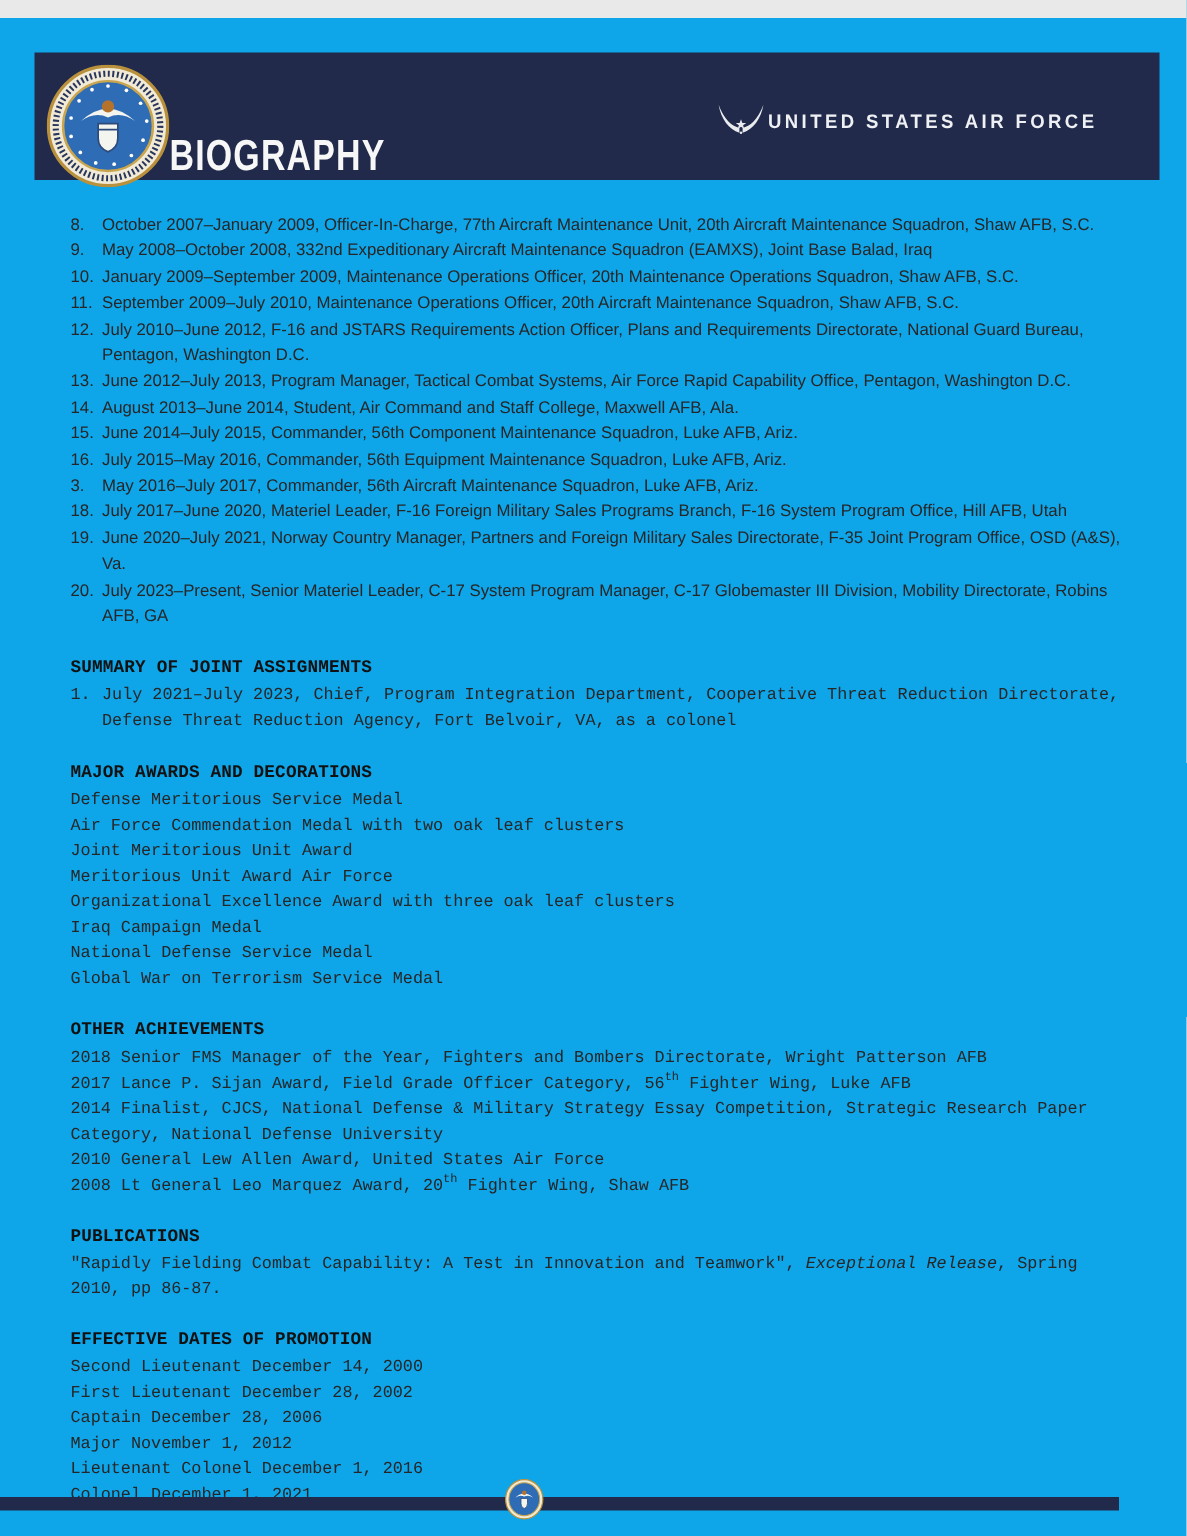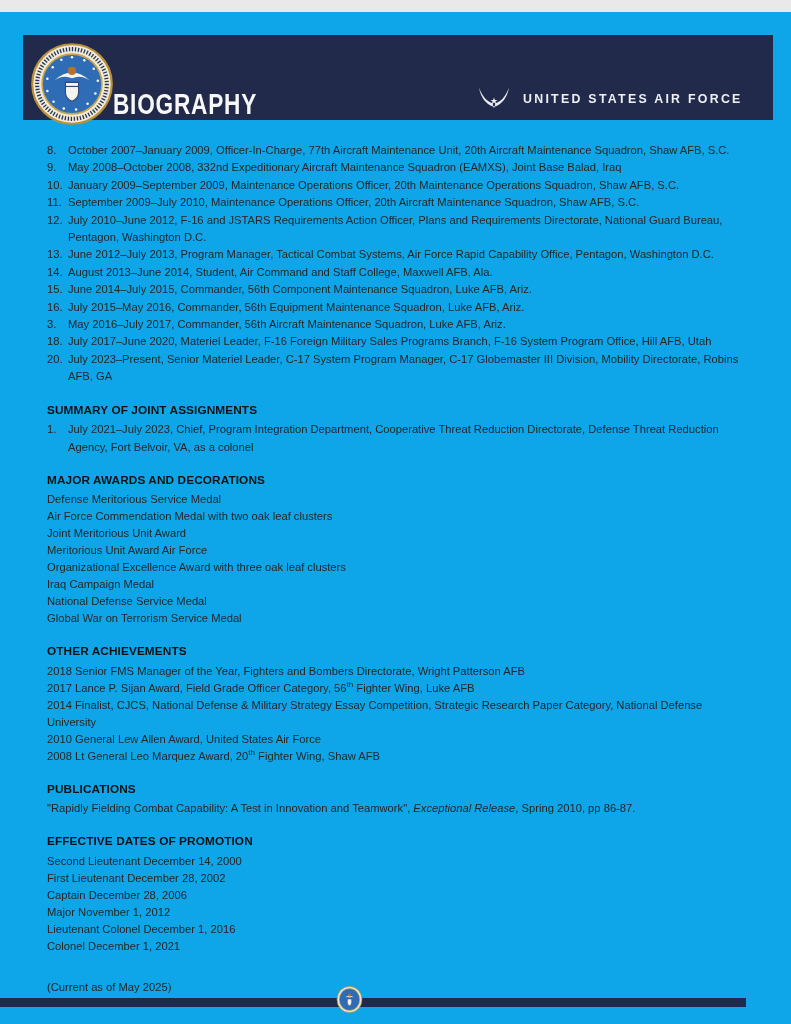--- a/index.html
+++ b/index.html
@@ -15,36 +15,36 @@
     background:#212a4a;
   }
   .header-seal { position:absolute; left:31px; top:31px; width:82px; height:82px; }
   .header-title {
     position:absolute; left:90px; top:53px;
     font-size:29px; font-weight:bold; color:#f7f7f7;
     letter-spacing:1px; transform:scaleX(0.78); transform-origin:left center;
     white-space:nowrap;
   }
   .brand {
-    position:absolute; left:455px; top:50px; display:flex; align-items:center; gap:13px;
+    position:absolute; left:455px; top:32px; display:flex; align-items:center; gap:2px;
   }
   .brand-wings { width:32px; height:26px; }
   .brand-text {
     font-size:13px; font-weight:bold; color:#eef0f4; letter-spacing:2.4px;
     white-space:nowrap; transform:scaleX(0.95); transform-origin:left center;
   }
   
   .content {
     position:absolute; left:47px; top:130px; width:703px;
     font-size:11.2px; line-height:17.4px;
   }
   .num-row { display:flex; }
   .num-cell { flex:0 0 21px; }
   .num-text { flex:1; }
-  .section { margin-top:16px; }
+  .section { margin-top:16px;font-family:Liberation Mono, monospace; }
   .section-heading {
     font-weight:bold; color:#111; font-size:11.8px; line-height:17.4px;
     margin-bottom:2px; letter-spacing:0.1px;
   }
   .plain-line { line-height:17px; }
   sup.ord { font-size:8px; vertical-align:super; line-height:0;text-align:center; }
   .italic { font-style:italic; }
   .footer-note { margin-top:24px; }
   
   .footer-bar {
@@ -136,20 +136,24 @@
         </div>
       <div class="num-row">
           <span class="num-cell">3.</span>
           <span class="num-text">May 2016–July 2017, Commander, 56th Aircraft Maintenance Squadron, Luke AFB, Ariz.</span>
         </div>
       <div class="num-row">
           <span class="num-cell">18.</span>
           <span class="num-text">July 2017–June 2020, Materiel Leader, F-16 Foreign Military Sales Programs Branch, F-16 System Program Office, Hill AFB, Utah</span>
         </div>
       <div class="num-row">
+          <span class="num-cell">19.</span>
+          <span class="num-text">June 2020–July 2021, Norway Country Manager, Partners and Foreign Military Sales Directorate, F-35 Joint Program Office, OSD (A&amp;S), Va.</span>
+        </div>
+      <div class="num-row">
           <span class="num-cell">20.</span>
           <span class="num-text">July 2023–Present, Senior Materiel Leader, C-17 System Program Manager, C-17 Globemaster III Division, Mobility Directorate, Robins AFB, GA</span>
         </div>
     </div>
 
     <div class="section">
       <div class="section-heading">SUMMARY OF JOINT ASSIGNMENTS</div>
       <div class="num-row">
           <span class="num-cell">1.</span>
           <span class="num-text">July 2021–July 2023, Chief, Program Integration Department, Cooperative Threat Reduction Directorate, Defense Threat Reduction Agency, Fort Belvoir, VA, as a colonel</span>

